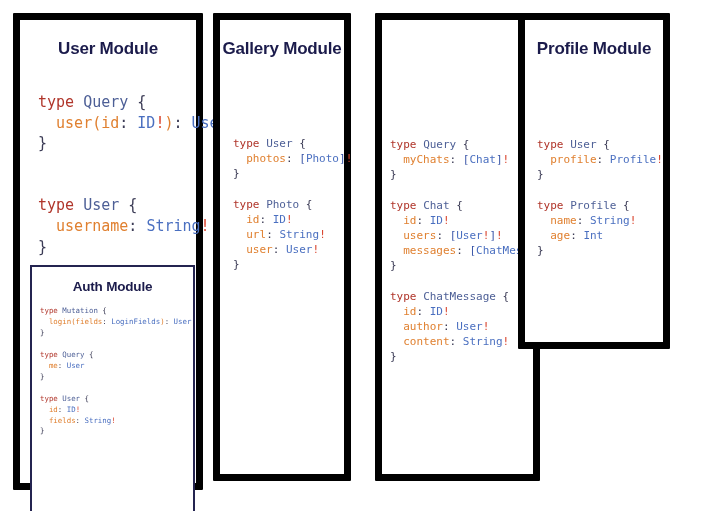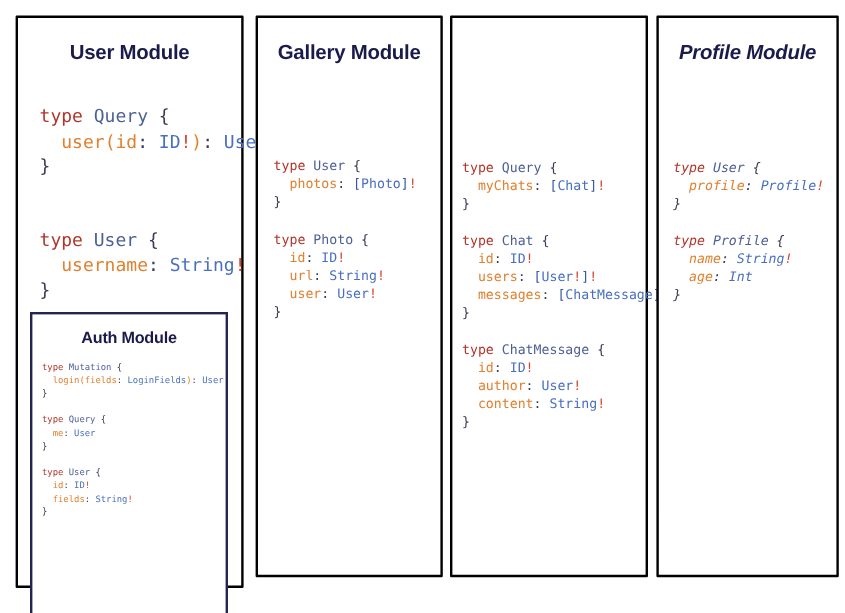--- a/index.html
+++ b/index.html
@@ -20,29 +20,29 @@
     position: relative;
     width: 704px;
     height: 511px;
     background: #ffffff;
   }
 
   .column {
     position: absolute;
     top: 13px;
     box-sizing: border-box;
-    border: 2px solid #000000;
+    border: 7px solid #000000;
     background: #ffffff;
     border-radius: 1px;
   }
 
   .col-0 { left: 13px;  width: 190px; height: 477px; }
-  .col-1 { left: 213px; width: 156px; height: 468px; }
+  .col-1 { left: 213px; width: 138px; height: 468px; }
   .col-2 { left: 375px; width: 165px; height: 468px; }
-  .col-3 { left: 547px; width: 152px; height: 468px; font-style: italic; }
+  .col-3 { left: 518px; width: 152px; height: 336px; }
 
   
   .module-title {
     text-align: center;
     font-weight: bold;
     color: #1b1b4b;
     letter-spacing: -0.2px;
   }
   .title-lg {
     font-size: 17px;

